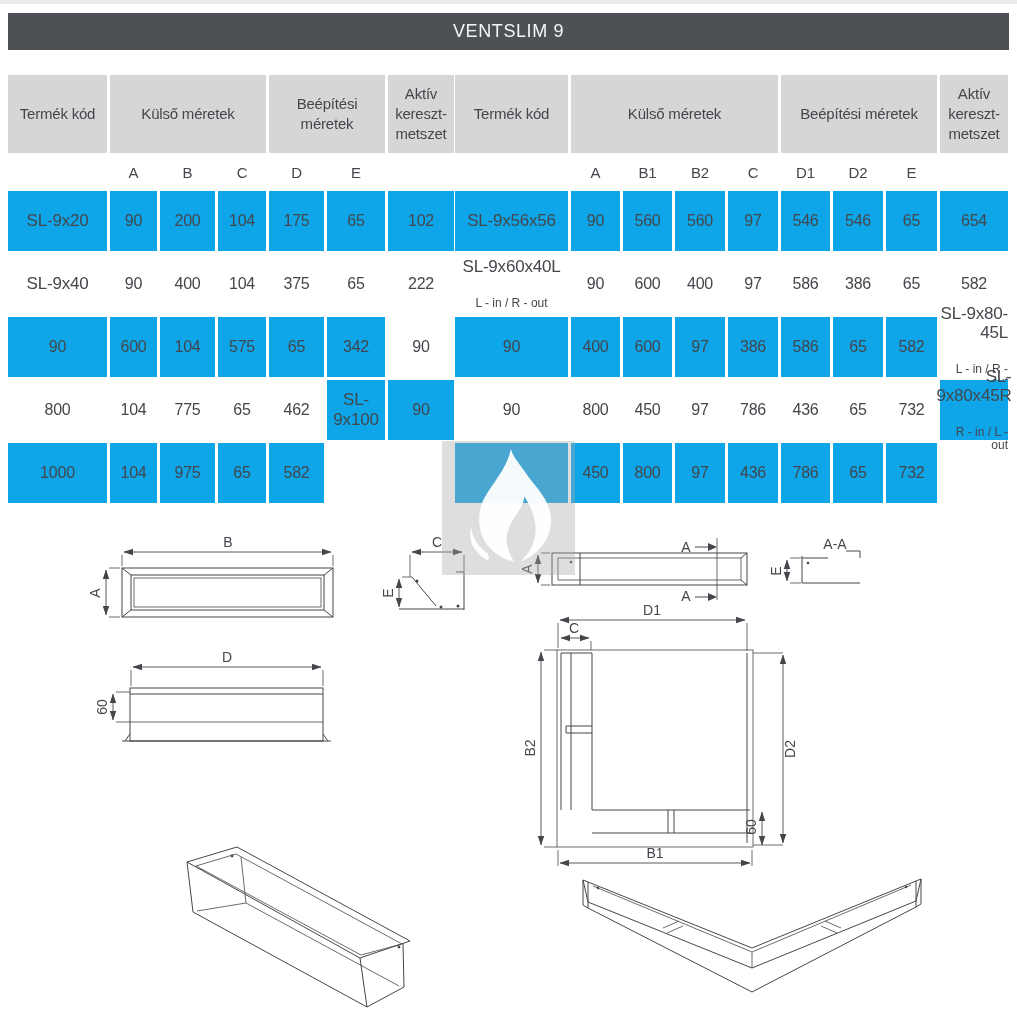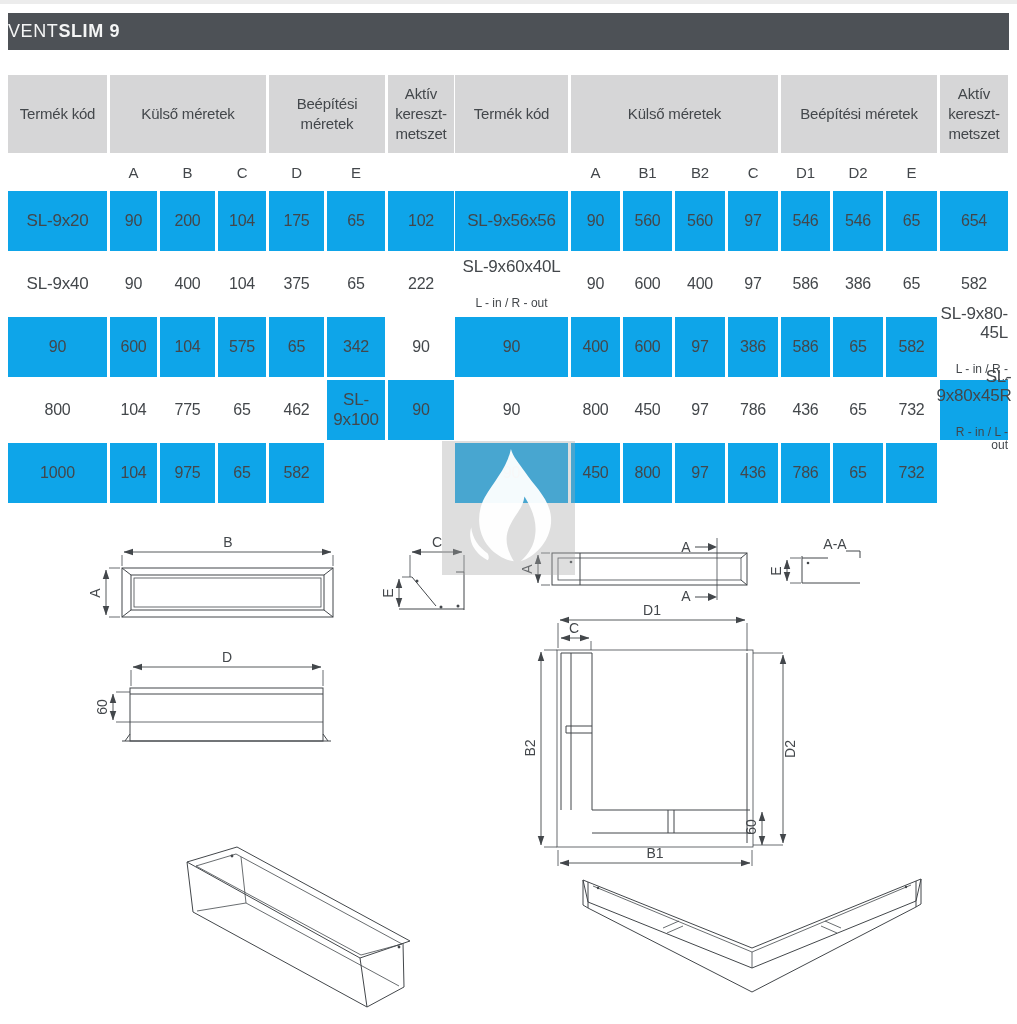--- a/index.html
+++ b/index.html
@@ -1,21 +1,21 @@
 <!DOCTYPE html>
 <html><head>
 <meta charset="utf-8">
 <style>
   html,body{margin:0;padding:0;}
   body{font-family:"Liberation Sans","DejaVu Sans",sans-serif;background:#ffffff;}
   #page{position:relative;width:1017px;height:1024px;background:#ffffff;overflow:hidden;}
   #topstrip{position:absolute;left:0;top:0;width:1017px;height:4px;background:#ececec;}
   #titlebar{position:absolute;left:8px;top:13px;width:1001px;height:37px;background:#4d5156;
-    display:flex;align-items:center;color:#f4f5f5;font-size:18px;letter-spacing:.6px;}
-  #titlebar b{margin-left:0;font-weight:700;}
+    display:flex;align-items:center;justify-content:center;color:#f4f5f5;font-size:18px;letter-spacing:.6px;}
+  #titlebar b{margin-left:0;font-weight:400;}
   .tbl{position:absolute;display:grid;gap:3px;z-index:1;}
   #tblL{left:8px;top:75px;grid-template-columns:99px 47px 55px 48px 55px 58px 66px;
     grid-template-rows:78px 32px 60px 60px 60px 60px 60px;}
   #tblR{left:455px;top:75px;grid-template-columns:113px 49px 49px 50px 50px 49px 50px 51px 68px;
     grid-template-rows:78px 32px 60px 60px 60px 60px 60px;}
   .c{display:flex;align-items:center;justify-content:center;text-align:center;
     font-size:16px;color:#43474b;letter-spacing:-0.2px;}
   .g{background:#0ea5e9;}
   .gh{background:#d6d6d7;font-size:15px;line-height:1.32;padding:0 3px;}
   .sh{font-size:15px;}

